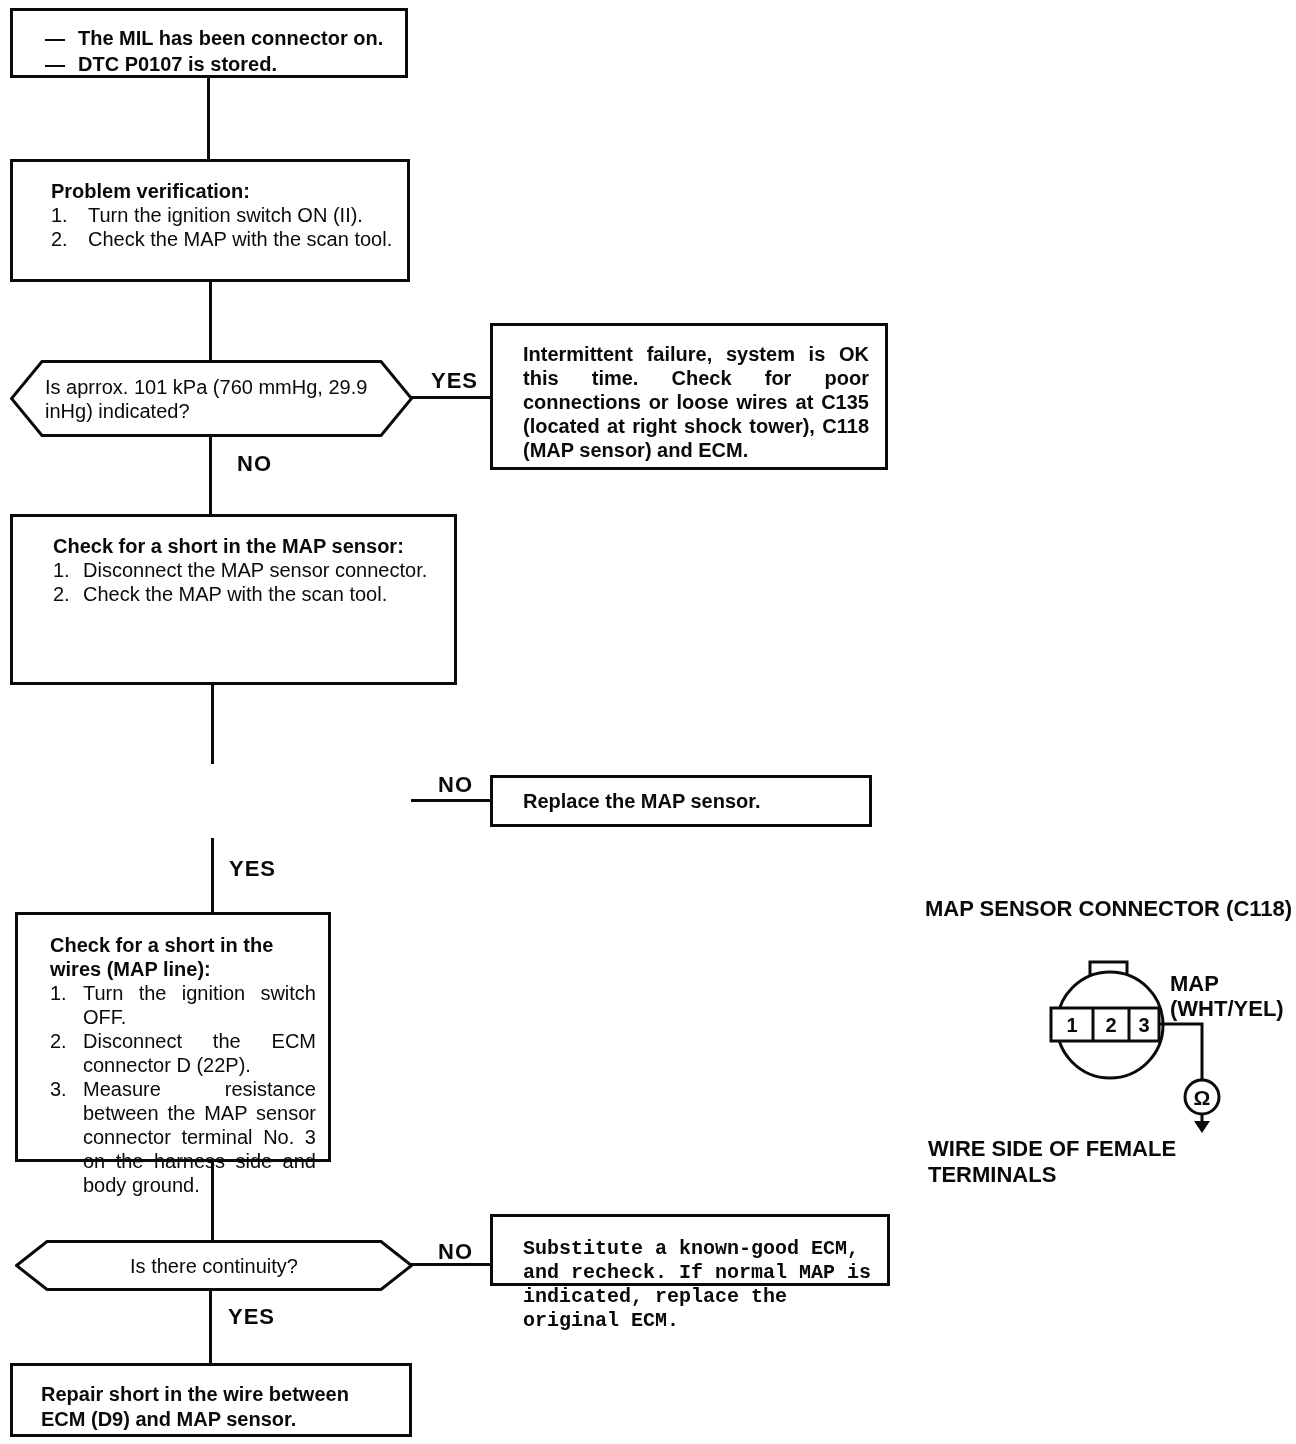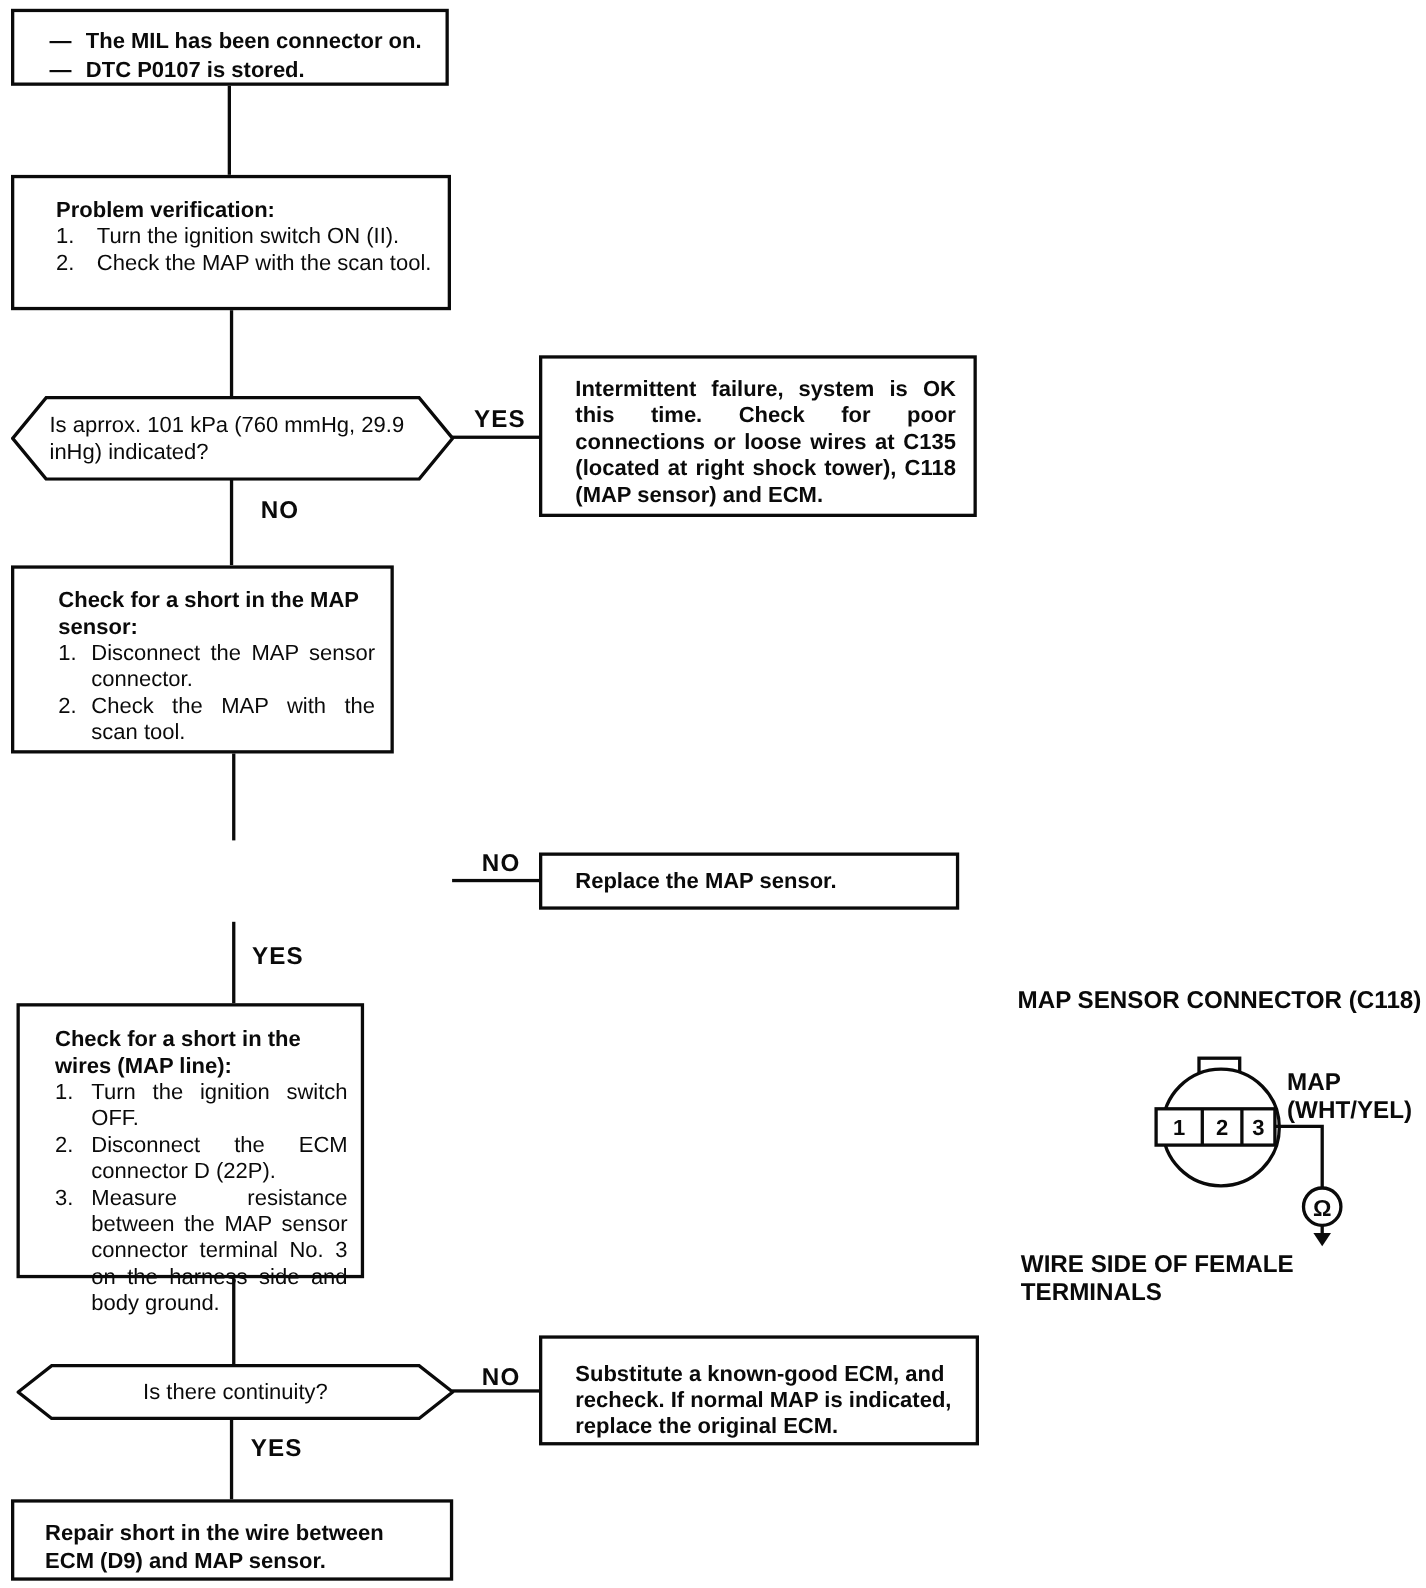--- a/index.html
+++ b/index.html
@@ -94,21 +94,21 @@
 
   <div class="hex" style="left:10px; top:360px; width:403px; height:77px;">
     <svg viewBox="0 0 403 77">
       <polygon points="32,1.5 371,1.5 401.5,38.5 371,75.5 32,75.5 1.5,38.5" fill="#ffffff" stroke="#0a0a0a" stroke-width="3"></polygon>
     </svg>
     <div class="hex-text" style="left:35px; width:335px;">Is aprrox. 101 kPa (760 mmHg, 29.9 inHg) indicated?</div>
   </div>
 
   <div class="box bold" style="left:490px; top:323px; width:398px; height:147px; padding:16px 16px 0 30px; text-align:justify;">Intermittent failure, system is OK this time. Check for poor connections or loose wires at C135 (located at right shock tower), C118 (MAP sensor) and ECM.</div>
 
-  <div class="box" style="left:10px; top:514px; width:348px; height:171px; padding:17px 14px 0 40px;">
+  <div class="box" style="left:10px; top:514px; width:447px; height:171px; padding:17px 14px 0 40px;">
     <div class="bold">Check for a short in the MAP sensor:</div>
     <div class="step">
       <span class="num" style="width:30px;">1.</span>
       <span class="body">Disconnect the MAP sensor connector.</span>
     </div>
     <div class="step">
       <span class="num" style="width:30px;">2.</span>
       <span class="body">Check the MAP with the scan tool.</span>
     </div>
   </div>
@@ -132,21 +132,21 @@
     </div>
   </div>
 
   <div class="hex" style="left:15px; top:1240px; width:398px; height:51px;">
     <svg viewBox="0 0 398 51">
       <polygon points="32,1.5 366,1.5 396.5,25.5 366,49.5 32,49.5 1.5,25.5" fill="#ffffff" stroke="#0a0a0a" stroke-width="3"></polygon>
     </svg>
     <div class="hex-text" style="left:0; width:100%; justify-content:center;">Is there continuity?</div>
   </div>
 
-  <div class="box bold" style="left:490px; top:1214px; width:400px; height:100px; padding:20px 14px 0 30px;">Substitute a known-good ECM, and recheck. If normal MAP is indicated, replace the original ECM.</div>
+  <div class="box bold" style="left:490px; top:1214px; width:400px; height:72px; padding:20px 14px 0 30px;font-family:Liberation Mono, monospace;">Substitute a known-good ECM, and recheck. If normal MAP is indicated, replace the original ECM.</div>
 
   <div class="box bold" style="left:10px; top:1363px; width:402px; height:74px; padding:16px 14px 0 28px; line-height:25px;">Repair short in the wire between ECM (D9) and MAP sensor.</div>
 
   <div class="conn-title" style="left:925px; top:896px;">MAP SENSOR CONNECTOR (C118)</div>
 
   <svg style="position:absolute; left:1030px; top:950px;" width="220" height="185" viewBox="0 0 220 185">
 
     <rect x="60" y="12" width="37" height="13" fill="#ffffff" stroke="#0a0a0a" stroke-width="3"></rect>
 
     <circle cx="80" cy="75" r="53" fill="#ffffff" stroke="#0a0a0a" stroke-width="3"></circle>

